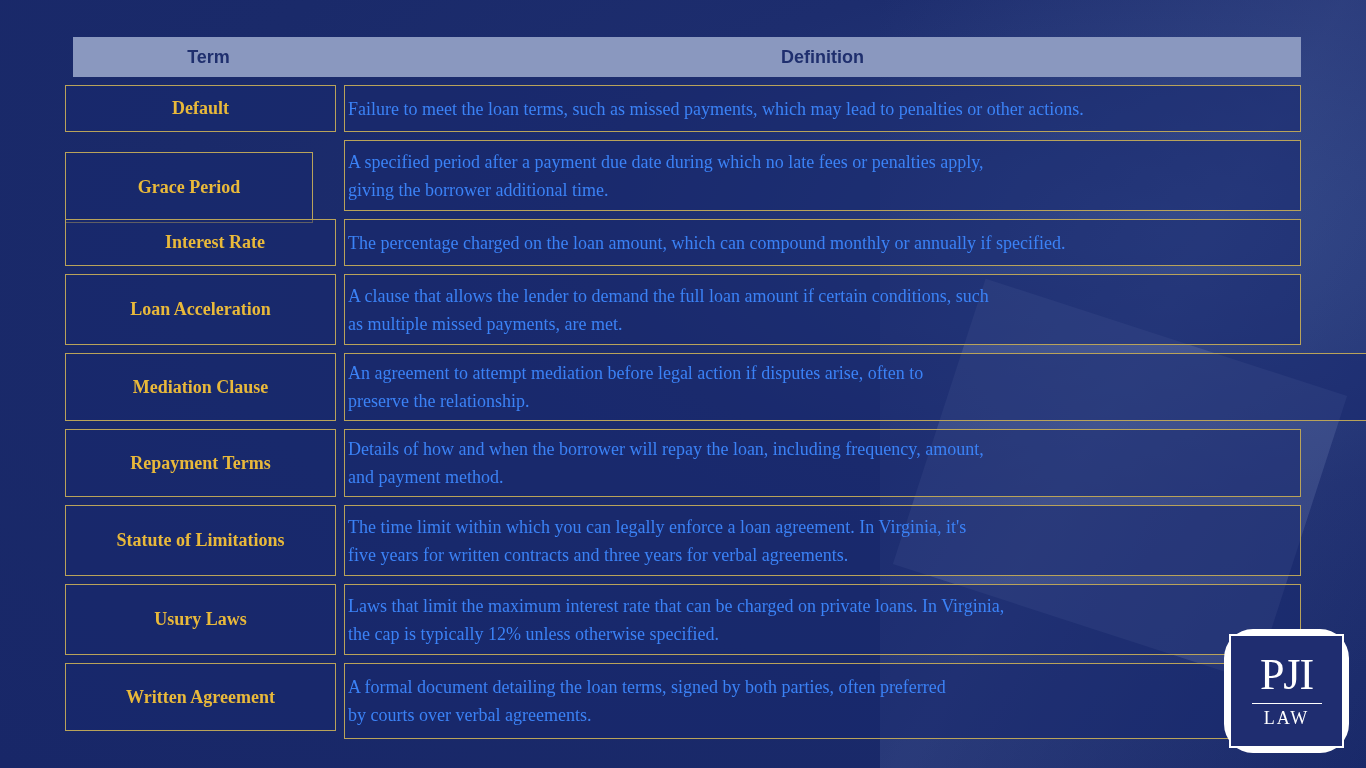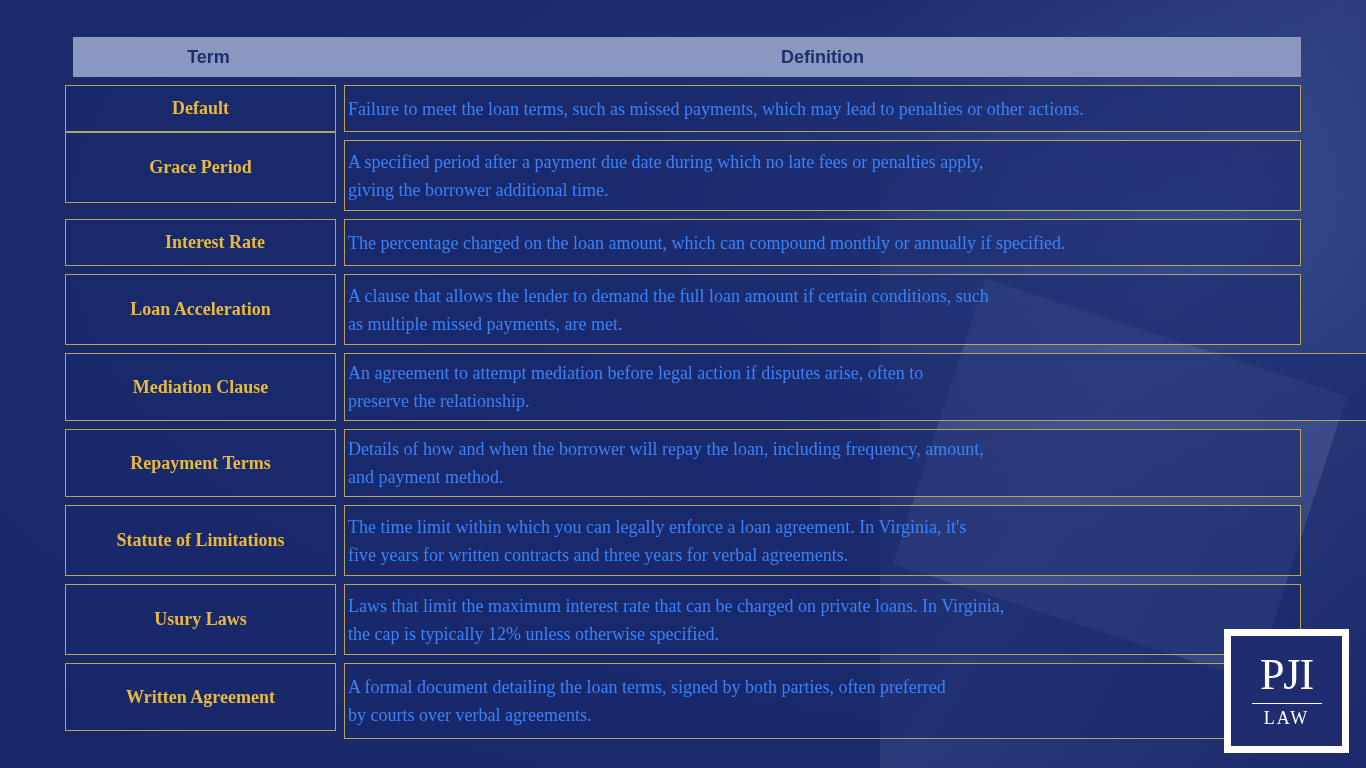--- a/index.html
+++ b/index.html
@@ -24,21 +24,21 @@
   }
   .hdr {
     position:absolute; box-sizing:border-box;
     background:#8a98bf; display:flex; align-items:center; justify-content:center;
     color:#1f2f6e; font-weight:bold; font-size:18px;
   }
   .term { justify-content:center; color:#e9b93a; font-weight:bold; font-size:18px; }
   .def { justify-content:flex-start; color:#3b82f6; font-size:18px; line-height:28px; padding-left:3px; white-space:pre-line; }
   .logo {
     position:absolute; left:1224px; top:629px; width:125px; height:124px; box-sizing:border-box;
-    background:#fff; padding:5px;
+    background:#fff; padding:5px;border-radius:29px;
   }
   .logo-inner {
     width:100%; height:100%; box-sizing:border-box; background:#1f2d70;
     border:2px solid #fff; outline:3px solid #1f2d70; outline-offset:-6px;
     display:flex; flex-direction:column; align-items:center; justify-content:center; color:#fff;
   }
   .logo-pji { font-family:"Liberation Serif", serif; font-size:44px; line-height:44px; letter-spacing:-1px; }
   .logo-rule { width:70px; height:1px; background:#fff; margin:6px 0 4px; }
   .logo-law { font-family:"Liberation Serif", serif; font-size:18px; letter-spacing:2px; }
 </style>
@@ -47,21 +47,21 @@
 
 <div class="bg-shade"></div>
 <div class="bg-paper"></div>
 
 <div class="hdr" style="left:73px;top:37px;width:271px;height:40px;">Term</div>
 <div class="hdr" style="left:344px;top:37px;width:957px;height:40px;">Definition</div>
 
 <div class="cell term" style="left:65px;top:85px;width:271px;height:47px;">Default</div>
 <div class="cell def" style="left:344px;top:85px;width:957px;height:47px;">Failure to meet the loan terms, such as missed payments, which may lead to penalties or other actions.</div>
 
-<div class="cell term" style="left:65px;top:132px;width:271px;height:71px;">Grace Period</div>
+<div class="cell term" style="left:65px;top:152px;width:248px;height:71px;">Grace Period</div>
 <div class="cell def" style="left:344px;top:140px;width:957px;height:71px;">A specified period after a payment due date during which no late fees or penalties apply,
 giving the borrower additional time.</div>
 
 <div class="cell term" style="left:65px;top:219px;width:271px;height:47px;padding-left:29px;">Interest Rate</div>
 <div class="cell def" style="left:344px;top:219px;width:957px;height:47px;">The percentage charged on the loan amount, which can compound monthly or annually if specified.</div>
 
 <div class="cell term" style="left:65px;top:274px;width:271px;height:71px;">Loan Acceleration</div>
 <div class="cell def" style="left:344px;top:274px;width:957px;height:71px;">A clause that allows the lender to demand the full loan amount if certain conditions, such
 as multiple missed payments, are met.</div>
 

